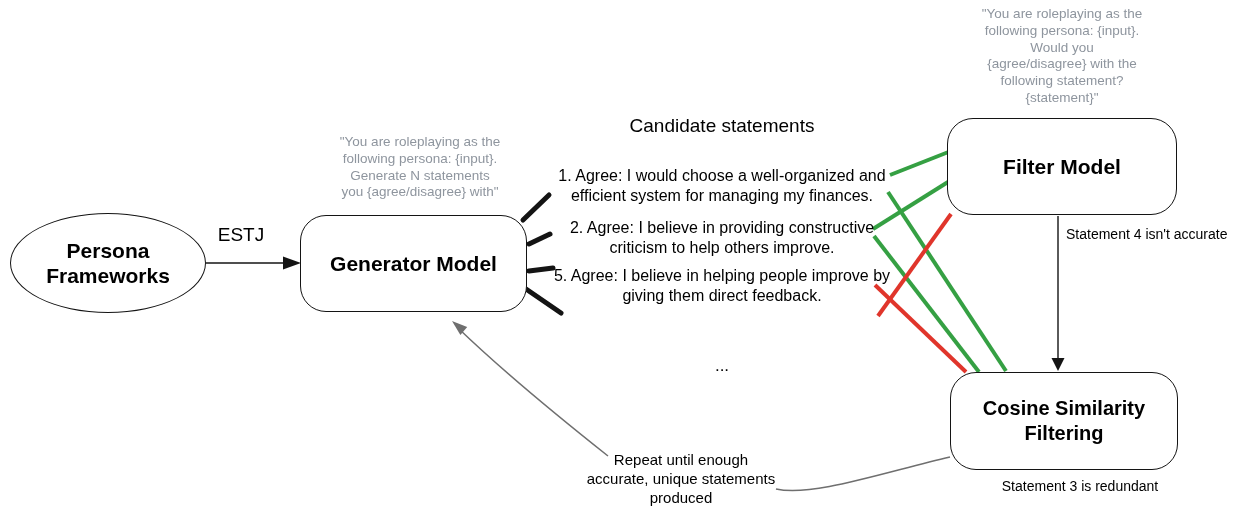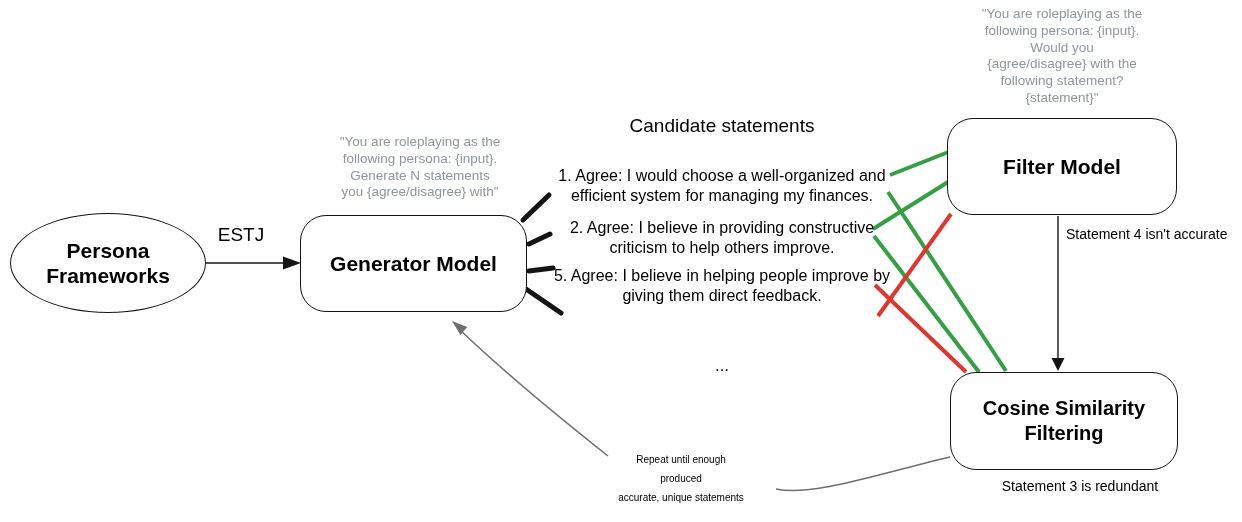--- a/index.html
+++ b/index.html
@@ -17,21 +17,21 @@
   .node-label{font-size:21px;line-height:25px;color:#000;}
   .prompt{
     position:absolute;text-align:center;color:#8e959e;font-size:13.5px;line-height:16.8px;
   }
   .title{position:absolute;text-align:center;font-size:19px;color:#000;}
   .statement{position:absolute;text-align:center;font-size:16px;line-height:20px;color:#000;}
   .ellipsis{position:absolute;text-align:center;font-size:17px;color:#000;}
   .edge-label{position:absolute;font-size:19px;text-align:center;color:#000;}
   .note{position:absolute;font-size:14px;color:#000;white-space:nowrap;}
   .note-center{text-align:center;}
-  .loop-text{position:absolute;text-align:center;font-size:10px;line-height:19px;color:#000;}
+  .loop-text{position:absolute;text-align:center;font-size:15px;line-height:19px;color:#000;}
 </style>
 </head>
 <body>
 
 <div id="canvas">
 
   <svg class="overlay">
 
     <line x1="206" y1="263" x2="283" y2="263" stroke-width="1.6" stroke="#141414"></line>
     <polygon points="283,256.5 301,263 283,269.5" fill="#141414"></polygon>
@@ -109,17 +109,17 @@
   <div class="note" style="left:1066px;top:226px;">Statement 4 isn't accurate</div>
 
   <div class="node rounded" style="left:950px;top:372px;width:228px;height:98px;">
     <div class="node-label" style="font-size:20px;">Cosine Similarity Filtering</div>
   </div>
 
   <div class="note note-center" style="left:960px;top:478px;width:240px;">Statement 3 is redundant</div>
 
   <div class="loop-text" style="left:560px;top:450px;width:242px;">
     <div>Repeat until enough</div>
+    <div>accurate, unique statements</div>
     <div>produced</div>
-    <div>accurate, unique statements</div>
   </div>
 
 </div>
 
 </body></html>

